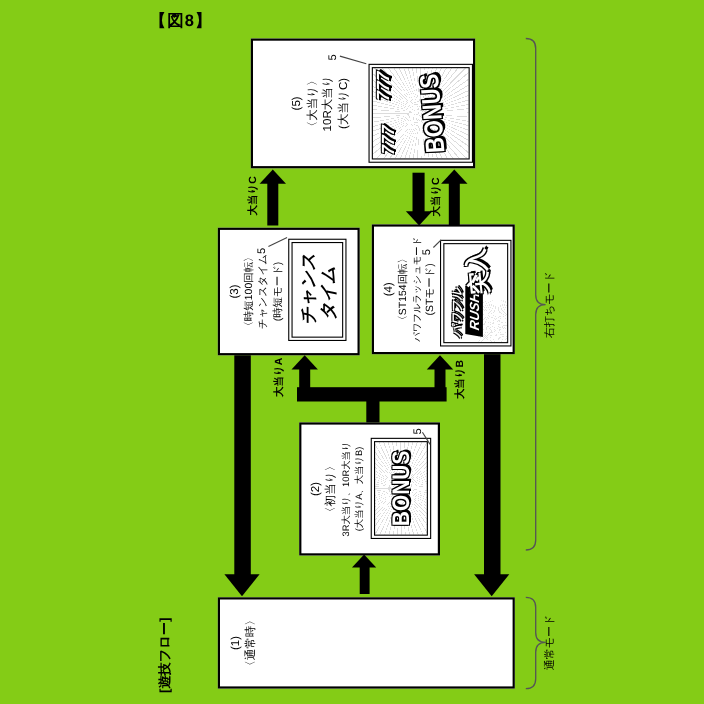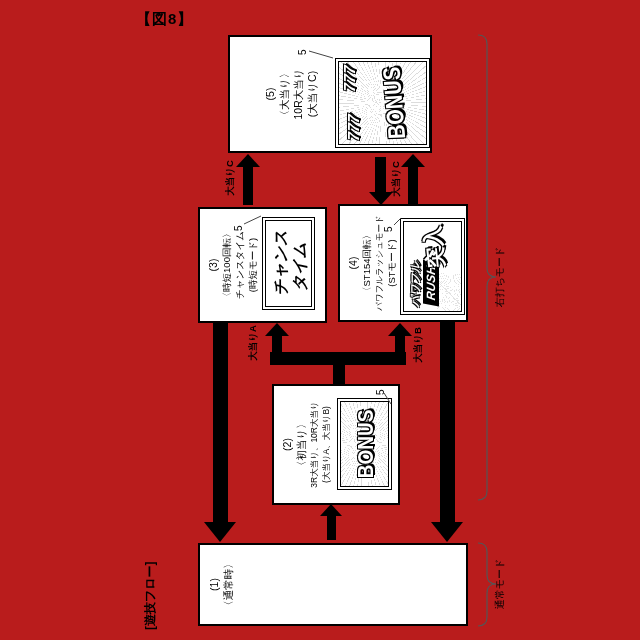--- a/index.html
+++ b/index.html
@@ -1,16 +1,16 @@
 <!DOCTYPE html>
 <html><head>
 <meta charset="utf-8">
 <style>
   html,body{margin:0;padding:0;background:#fff;}
-  #page{position:relative;width:640px;height:640px;background:#b91c1c;overflow:hidden;
+  #page{position:relative;width:640px;height:640px;background:#84cc16;overflow:hidden;
         font-family:"Liberation Sans",sans-serif;color:#000;}
   #fig{position:absolute;left:0;top:0;width:640px;height:640px;
        transform:rotate(-90deg);transform-origin:320px 320px;}
   .caption{position:absolute;left:136px;top:10px;font-size:15px;font-weight:bold;
            letter-spacing:1px;z-index:5;}
   .flowlbl{position:absolute;left:10px;top:142px;font-size:12px;font-weight:bold;white-space:nowrap;}
   .box{position:absolute;border:2px solid #000;background:#fff;box-sizing:border-box;
        text-align:center;}
   .bline{line-height:14px;font-size:10.5px;white-space:nowrap;}
   .bline.small{font-size:8.5px;line-height:12px;}

